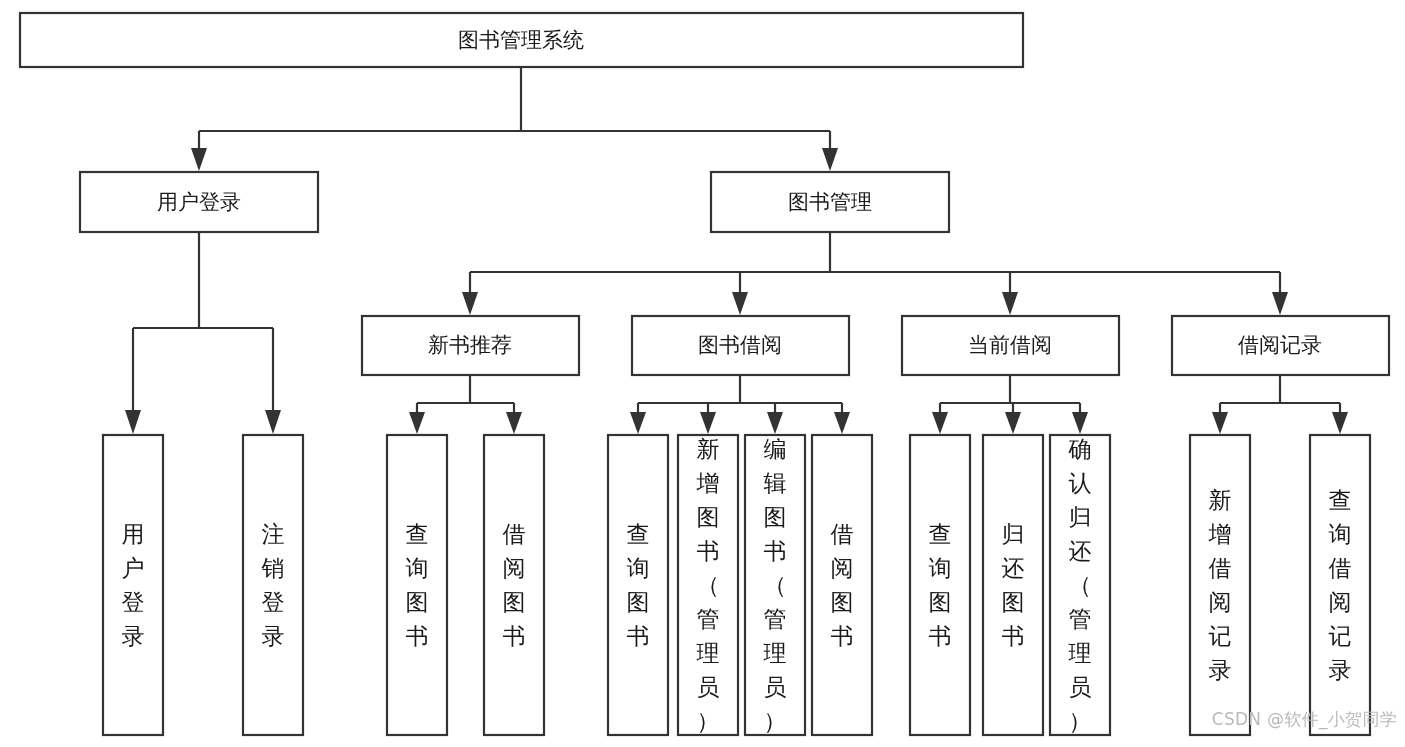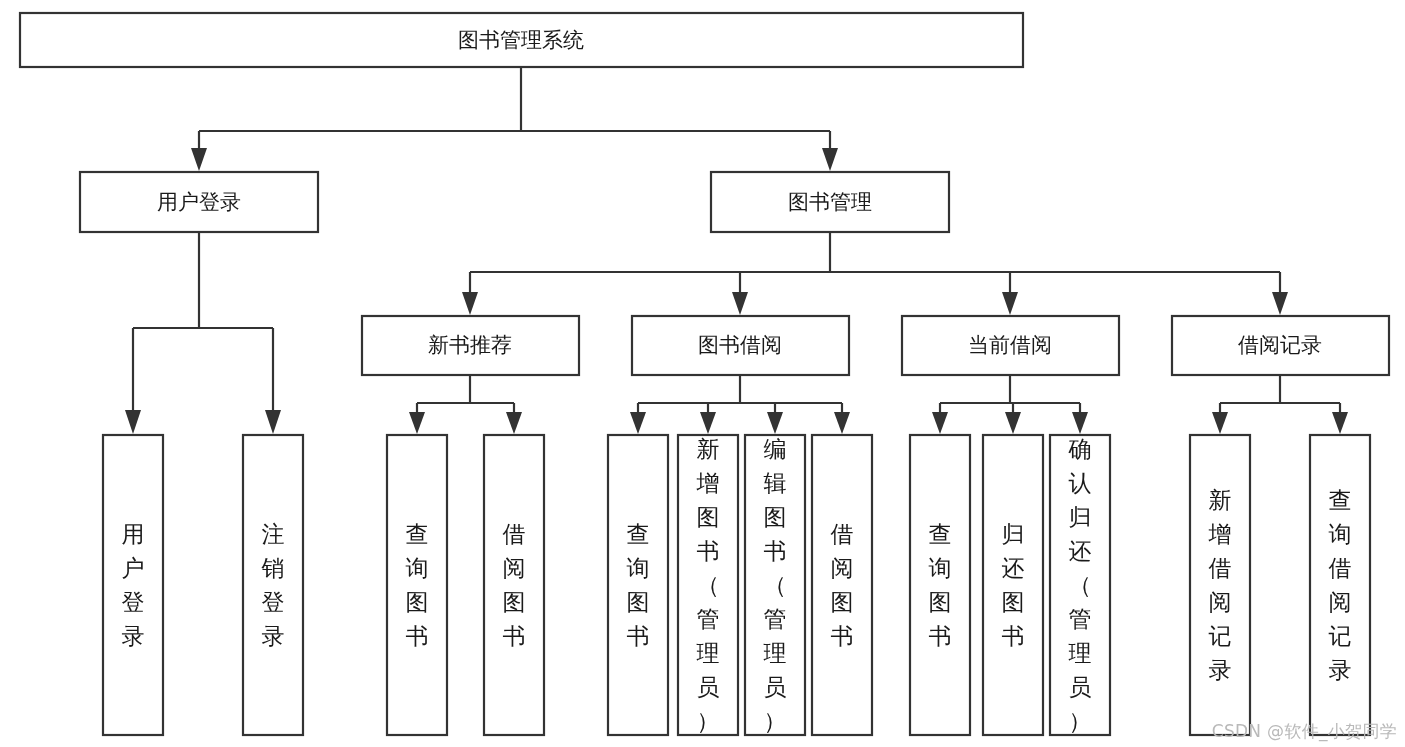--- a/index.html
+++ b/index.html
@@ -42,21 +42,21 @@
     stroke-width: 2.2;
     fill: none;
   }
   .arrow-head {
     fill: #333333;
     stroke: none;
   }
   .watermark {
     position: absolute;
     right: 8px;
-    bottom: 4px;
+    bottom: 16px;
     font-family: "DejaVu Sans", "Liberation Sans", sans-serif;
     font-size: 17px;
     color: #b9b9b9;
     white-space: nowrap;
     letter-spacing: 0.3px;
   }
 </style>
 </head>
 <body>
 

